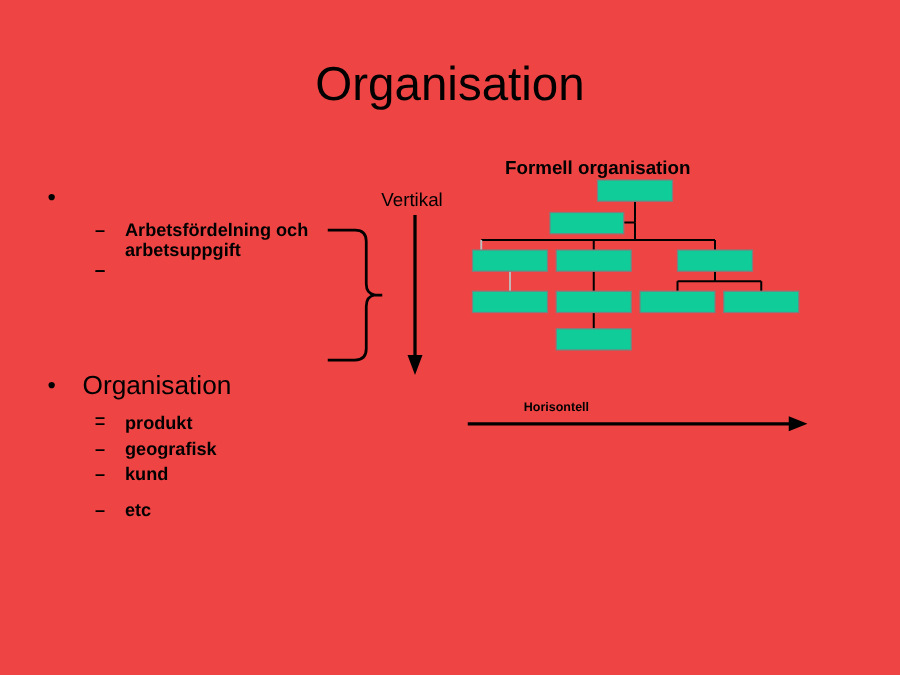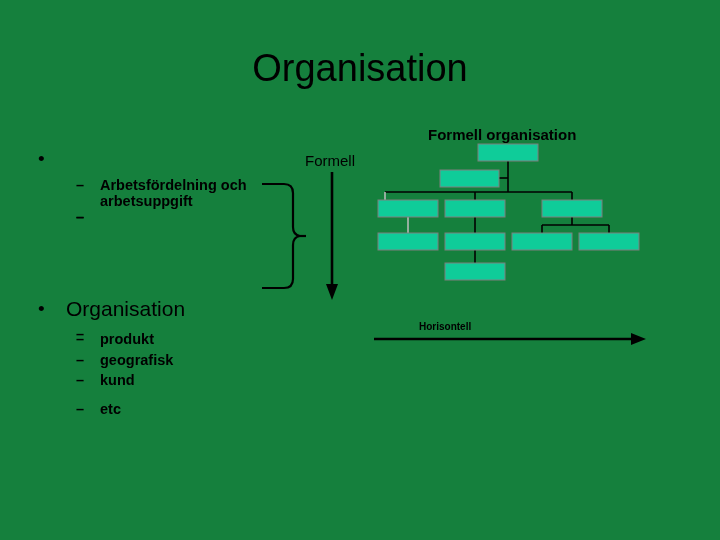--- a/index.html
+++ b/index.html
@@ -14,21 +14,21 @@
     overflow: hidden;
     font-family: "Liberation Sans", sans-serif;
     color: #000000;
   }
 
   #slide {
     position: absolute;
     left: 0; top: 0;
     width: 720px;
     height: 540px;
-    background: #15803d;
+    background: #ef4444;
   }
 
   
   .slide-title {
     position: absolute;
     left: 0;
     top: 46px;
     width: 720px;
     text-align: center;
     font-size: 38px;
@@ -125,21 +125,21 @@
     position: absolute;
     left: 374px;
     top: 330px;
     width: 272px;
     height: 18px;
   }
 
   
   .formell-label {
     position: absolute;
-    left: 428px;
+    left: 404px;
     top: 126px;
     font-size: 15px;
     line-height: 18px;
     font-weight: bold;
     white-space: nowrap;
   }
   .orgchart {
     position: absolute;
     left: 360px;
     top: 140px;
@@ -200,21 +200,21 @@
       <span class="dash">–</span>
       <span class="txt">etc</span>
     </div>
   </div>
 
   <svg class="brace" viewBox="0 0 44 108">
     <path d="M0,2 L22,2 Q31,2 31,11 L31,45 Q31,53 38,54 Q31,55 31,63 L31,97 Q31,106 22,106 L0,106" fill="none" stroke="#000000" stroke-width="2.2"></path>
     <line x1="38" y1="54" x2="44" y2="54" stroke="#000000" stroke-width="2.2"></line>
   </svg>
 
-  <div class="vertikal-label">Formell</div>
+  <div class="vertikal-label">Vertikal</div>
   <svg class="vertikal-arrow" viewBox="0 0 24 128">
     <line x1="12" y1="0" x2="12" y2="116" stroke="#000000" stroke-width="2.6"></line>
     <polygon points="12,128 6,112 18,112" fill="#000000"></polygon>
   </svg>
 
   <div class="formell-label">Formell organisation</div>
 
   <svg class="orgchart" viewBox="0 0 290 145">
 
     <g stroke="#000000" stroke-width="1.6" fill="none">

